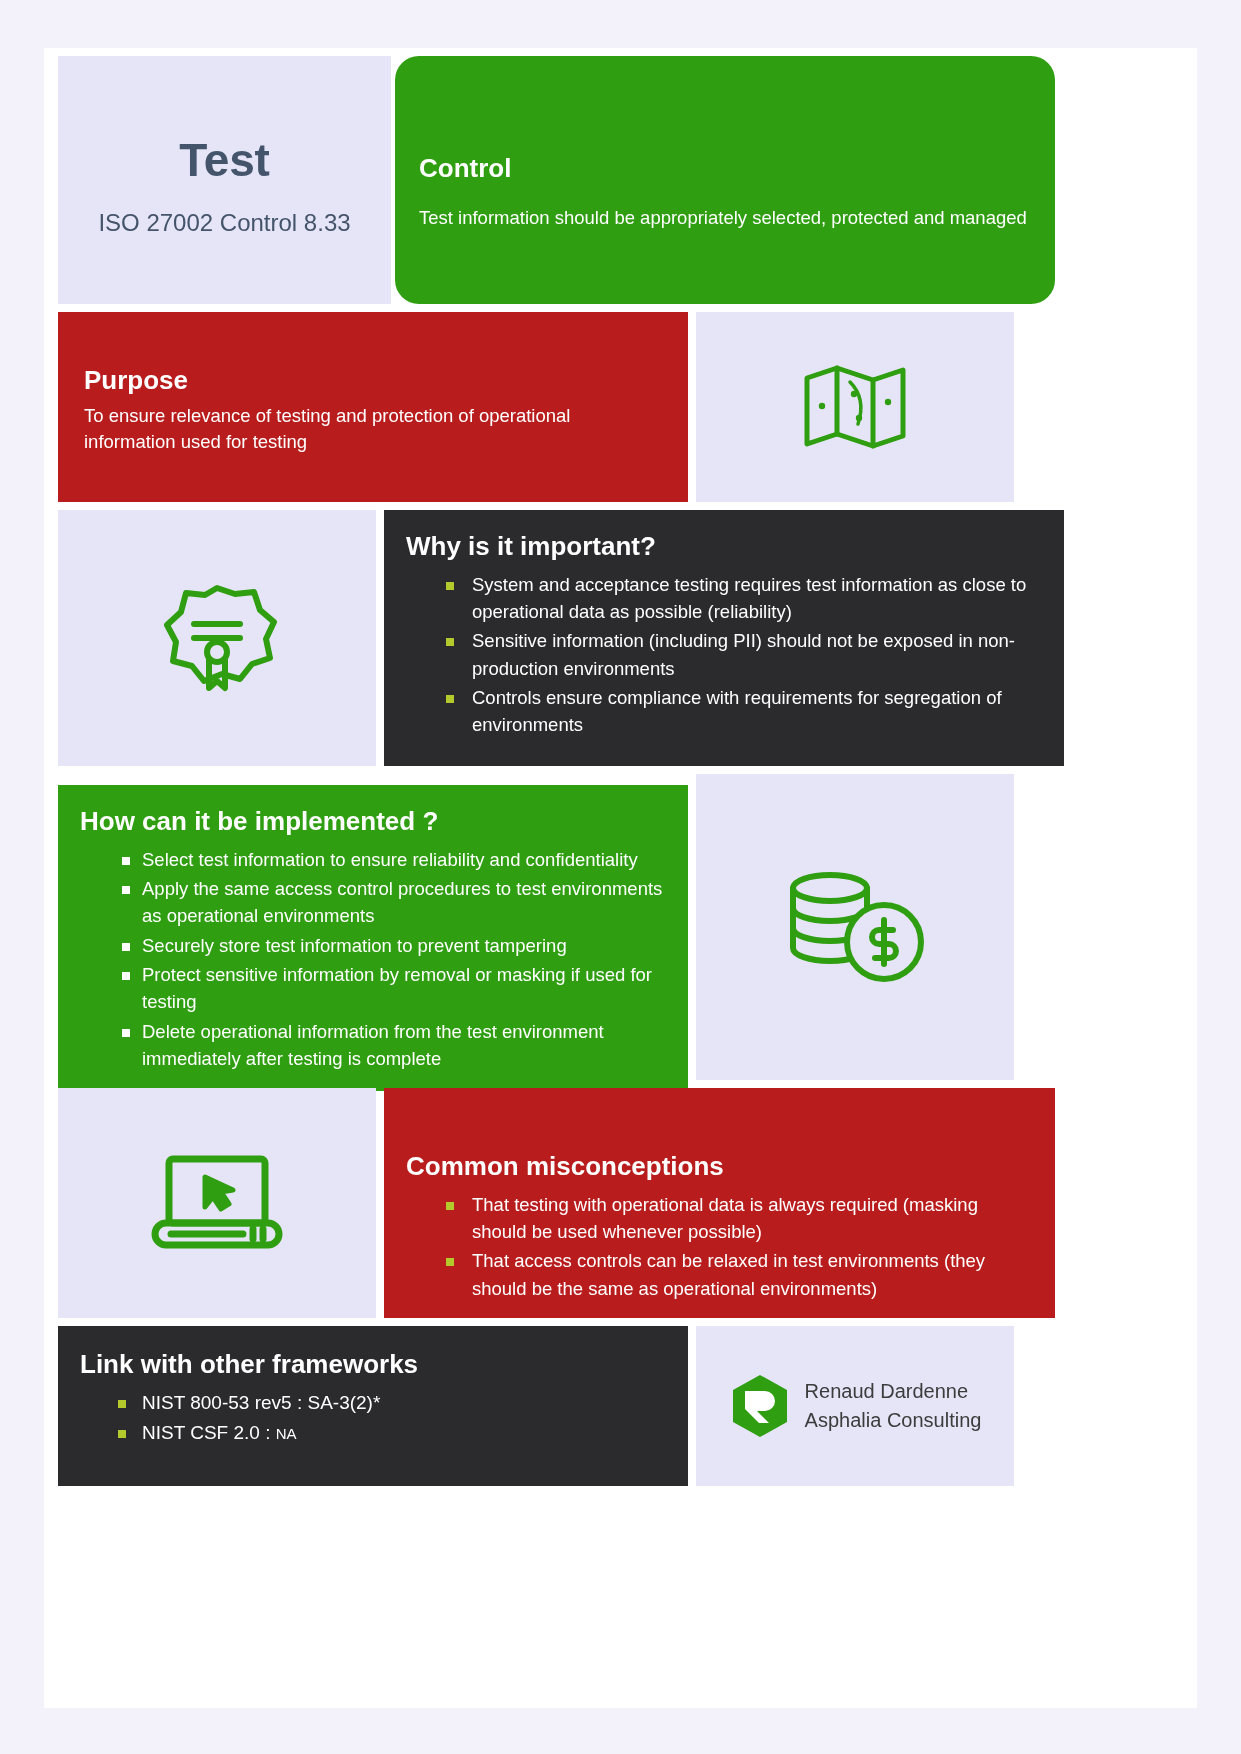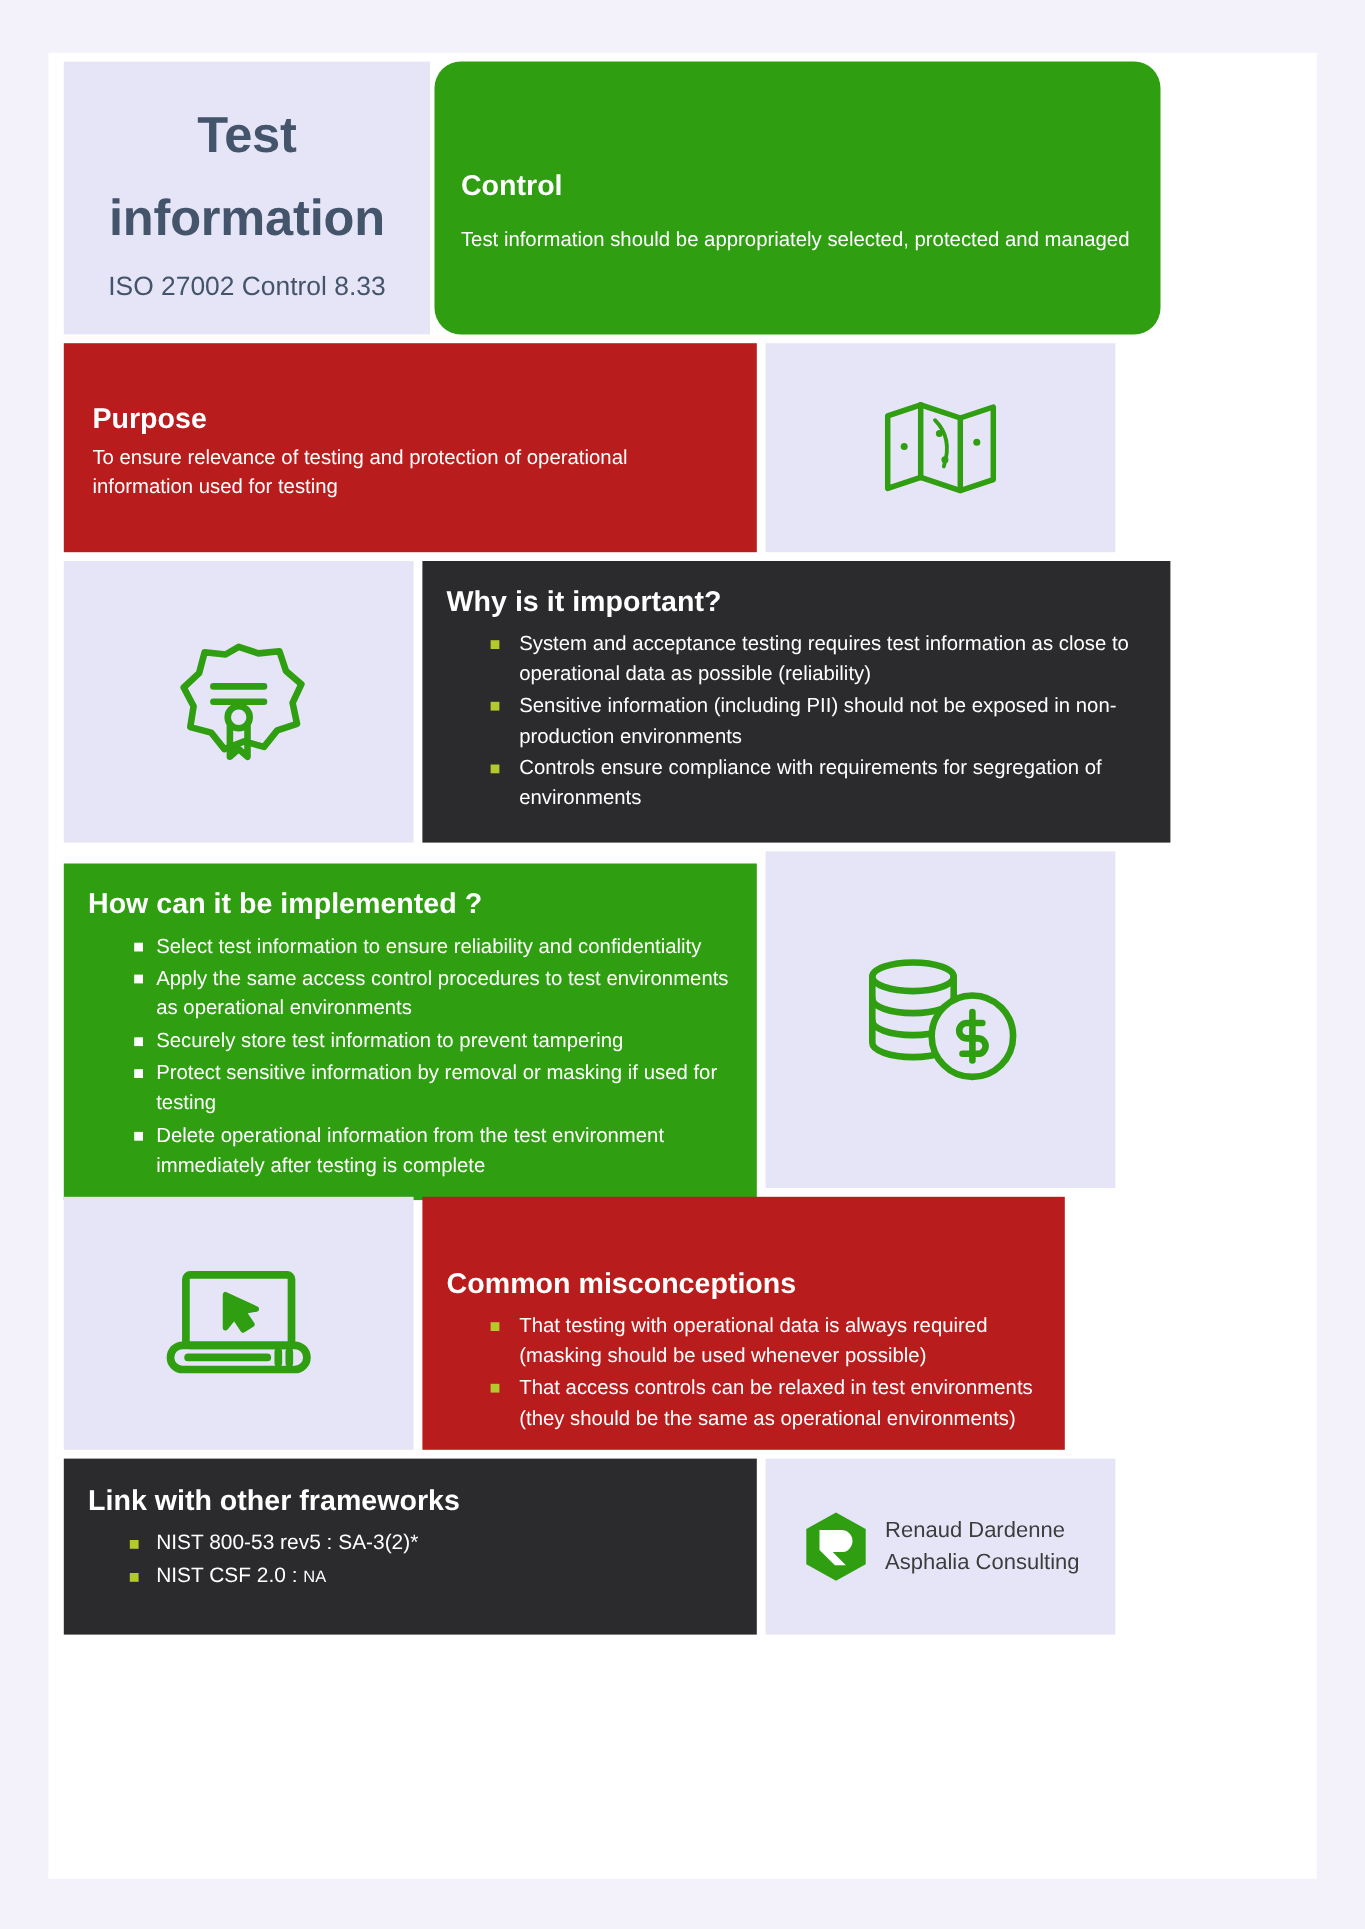--- a/index.html
+++ b/index.html
@@ -83,21 +83,21 @@
     padding: 20px 22px 0 22px;
     margin-top: 11px;
   }
   #coins-card { left: 652px; top: 726px; width: 318px; height: 306px;
     display:flex; align-items:center; justify-content:center; }
 
   
   #laptop-card { left: 14px; top: 1040px; width: 318px; height: 230px;
     display:flex; align-items:center; justify-content:center; }
   #misc-panel {
-    left: 340px; top: 1040px; width: 584px; height: 230px;
+    left: 340px; top: 1040px; width: 671px; height: 230px;
     padding: 62px 22px 0 22px;
   }
 
   
   #frameworks-panel {
     left: 14px; top: 1278px; width: 630px; height: 160px;
     padding: 22px 22px 0 22px;
   }
   #brand-card {
     left: 652px; top: 1278px; width: 318px; height: 160px;
@@ -124,21 +124,20 @@
   svg { display:block; }
 </style>
 </head>
 <body>
 
 <div class="page">
  <div class="sheet">
 
   <div class="panel lav" id="title-block">
     <div class="t-line">Test</div>
-    <div class="t-line">information</div>
     <div class="t-sub">ISO 27002 Control 8.33</div>
   </div>
 
   <div class="panel green" id="control-panel">
     <div class="h-green">Control</div>
     <div class="body-text" style="margin-top:20px;">Test information should be appropriately selected, protected and managed</div>
   </div>
 
   <div class="panel slate" id="purpose-panel">
     <div class="h-slate">Purpose</div>

